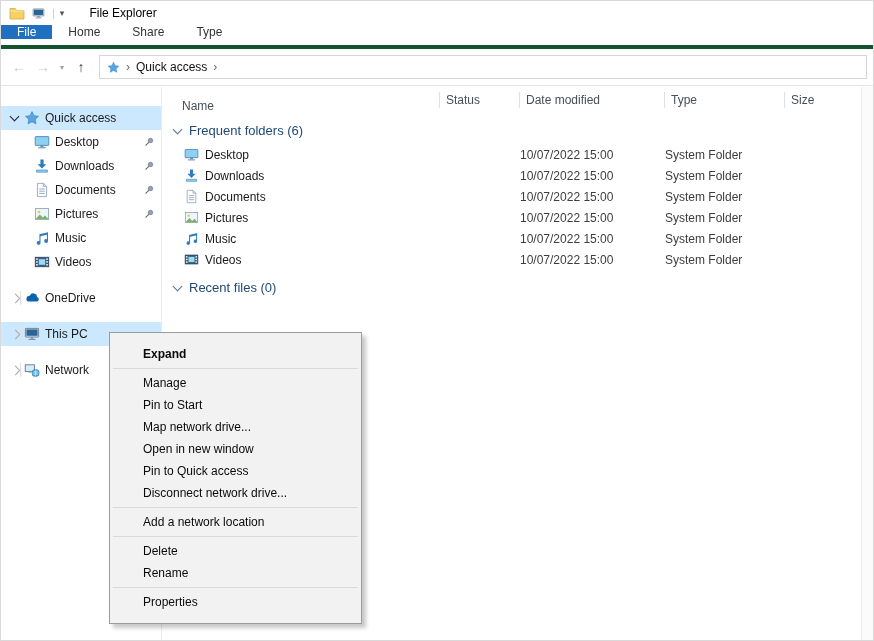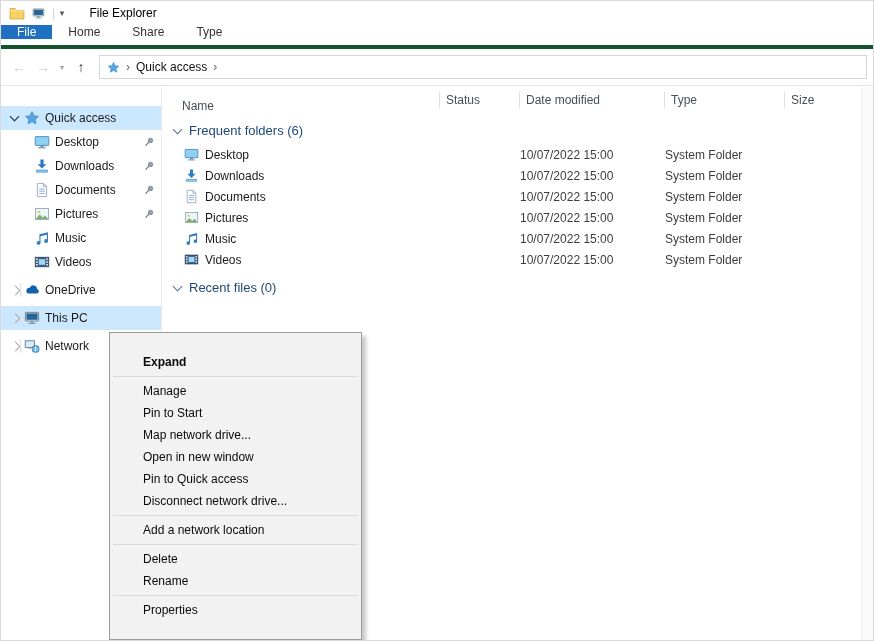--- a/index.html
+++ b/index.html
@@ -25,21 +25,21 @@
   .navbtn.tiny{width:14px;font-size:8px;color:#9aa4ad}
   .addressbox{flex:1;height:24px;margin-left:6px;border:1px solid #d6d6d6;background:#fff;
     display:flex;align-items:center;padding:0 7px;gap:6px}
   .crumb-sep{color:#666;font-size:12px}
   .crumb{color:#111}
   
   .content{position:absolute;top:86px;left:0;right:0;bottom:0;display:flex}
   .sidebar{width:161px;padding-top:19px;border-right:1px solid #ececec;overflow:hidden;flex:none}
   .srow{height:24px;display:flex;align-items:center;position:relative;padding-left:6px;white-space:nowrap}
   .srow.lvl1{padding-left:30px}
-  .srow.sect{margin-top:4px}
+  .srow.sect{margin-top:12px}
   .srow.sel,.srow.hl{background:var(--selection,#cce8ff)}
   .chev{width:14px;height:14px;display:inline-flex;align-items:center;justify-content:center;flex:none}
   .chev.exp::before{content:"";width:6px;height:6px;border-right:1.5px solid #222;border-bottom:1.5px solid #222;
     transform:rotate(45deg);margin-top:-3px}
   .chev.col::before{content:"";width:6px;height:6px;border-right:1.5px solid #a9a9a9;border-bottom:1.5px solid #a9a9a9;
     transform:rotate(-45deg);margin-left:-3px}
   .sicn{width:18px;margin:0 4px 0 2px;flex:none}
   .pin{position:absolute;right:6px;top:6px}
   .pin svg{width:12px;height:12px}
   
@@ -53,21 +53,21 @@
   .gchev{width:12px;height:12px;position:relative;margin-right:5px;flex:none}
   .gchev::before{content:"";position:absolute;left:2px;top:1px;width:6px;height:6px;
     border-right:1.4px solid #55719b;border-bottom:1.4px solid #55719b;transform:rotate(45deg)}
   .frow{height:21px;display:flex;align-items:center}
   .cell{height:100%;display:flex;align-items:center;overflow:hidden;white-space:nowrap;color:#3d3d3d}
   .cell.c0{padding-left:22px;gap:6px;color:#1a1a1a}
   .cell .icn svg{width:15px;height:15px}
   .vscroll{position:absolute;top:0;right:0;bottom:0;width:12px;background:#fbfbfb;border-left:1px solid #efefef}
   
   .ctx{position:absolute;left:108px;top:331px;width:253px;background:var(--menu-bg,#f2f2f2);
-    border:1px solid #9b9b9b;box-shadow:4px 4px 4px rgba(0,0,0,.22);padding:18px 0;z-index:50}
+    border:1px solid #9b9b9b;box-shadow:4px 4px 4px rgba(0,0,0,.22);padding:10px 0;z-index:50}
   .ctx-item{height:22px;line-height:22px;padding-left:33px;color:#0a0a0a}
   .ctx-item.bold{font-weight:700}
   .ctx-sep{height:1px;background:#d9d9d9;margin:3px 3px}
 </style>
 </head>
 <body>
 
 <div class="screen">
 
   <div class="titlebar">

